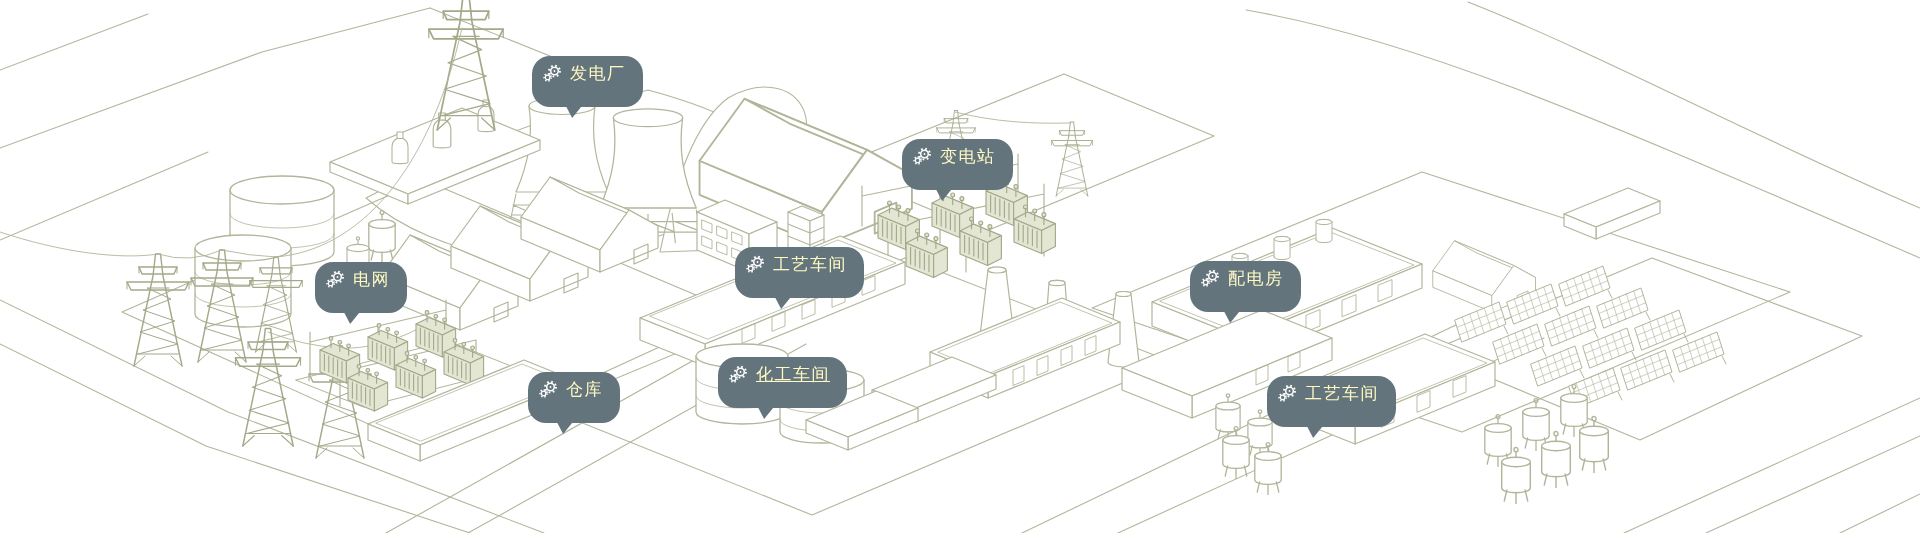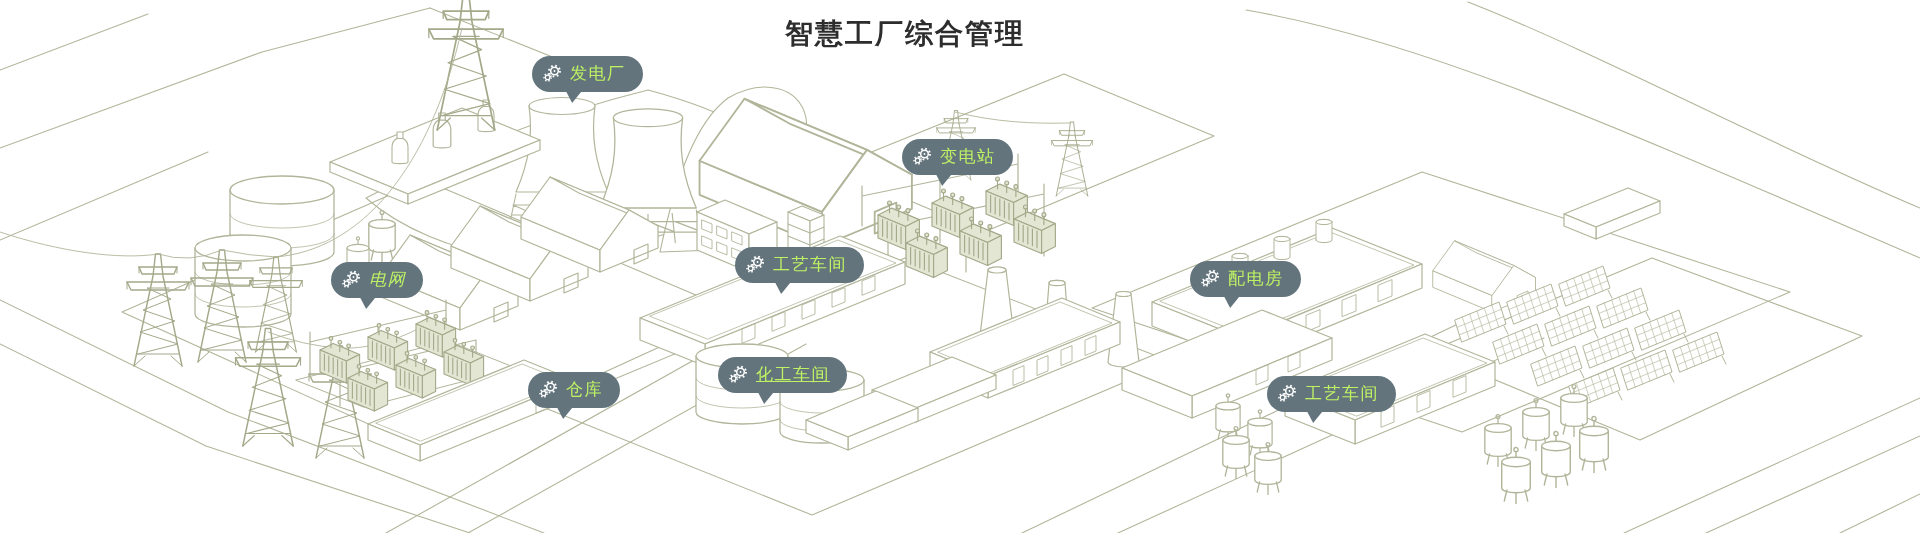--- a/index.html
+++ b/index.html
@@ -10,22 +10,22 @@
          font-family:"Liberation Sans",sans-serif;}
   .illus{position:absolute;inset:0;color:var(--line);}
   .ln{fill:none;stroke:var(--line);}
   .fw{fill:#fff;stroke:var(--line);}
   .fd{fill:#E4E6D4;stroke:var(--lineDark);}
   .dk{stroke:var(--lineDark);}
   .title{position:absolute;left:905px;top:15px;transform:translateX(-50%);
          font-size:28px;font-weight:bold;letter-spacing:2px;color:var(--title);
          white-space:nowrap;z-index:6;}
   .marker{position:absolute;display:flex;align-items:center;height:35px;
-          padding:0 17px 1px 11px;background:var(--badge);border-radius:18px;
-          color:#bef264;font-size:17px;font-weight:500;letter-spacing:1.5px;
+          padding:0 17px 16px 11px;background:var(--badge);border-radius:18px;
+          color:#fef9c3;font-size:17px;font-weight:500;letter-spacing:1.5px;
           line-height:35px;white-space:nowrap;cursor:pointer;z-index:5;}
   .marker::after{content:"";position:absolute;top:calc(100% - 1px);left:30%;
           width:0;height:0;border:8px solid transparent;border-bottom:0;
           border-top:12px solid var(--badge);transform:skewX(-8deg);}
   .marker .gear-icon{margin-right:8px;flex:0 0 auto;}
 </style>
 </head>
 <body>
 
 <div class="stage">
@@ -297,21 +297,20 @@
       <use href="#stank" transform="translate(1268,480) scale(1.2)"></use>
       <use href="#stank" transform="translate(1498,452) scale(1.2)"></use>
       <use href="#stank" transform="translate(1536,436) scale(1.2)"></use>
       <use href="#stank" transform="translate(1574,422) scale(1.2)"></use>
       <use href="#stank" transform="translate(1516,488) scale(1.3)"></use>
       <use href="#stank" transform="translate(1556,472) scale(1.3)"></use>
       <use href="#stank" transform="translate(1594,457) scale(1.3)"></use>
     </g>
   </svg>
 
-  <div class="title">智慧工厂综合管理</div>
 
   <div id="markers">
       <div class="marker" style="left: 532px; top: 56px;">
         <svg class="gear-icon" width="19" height="19" viewBox="0 0 19 19" aria-hidden="true">
     <g fill="none" stroke="#fff">
       <circle cx="11.5" cy="7" r="3.8" stroke-width="1.5"></circle>
       <circle cx="11.5" cy="7" r="5.4" stroke-width="2" stroke-dasharray="1.7 2.55"></circle>
       <circle cx="11.5" cy="7" r="0.9" fill="#fff" stroke="none"></circle>
       <circle cx="4.6" cy="13.4" r="2.3" stroke-width="1.3"></circle>
       <circle cx="4.6" cy="13.4" r="3.5" stroke-width="1.7" stroke-dasharray="1.3 1.95"></circle>
@@ -324,21 +323,21 @@
     <g fill="none" stroke="#fff">
       <circle cx="11.5" cy="7" r="3.8" stroke-width="1.5"></circle>
       <circle cx="11.5" cy="7" r="5.4" stroke-width="2" stroke-dasharray="1.7 2.55"></circle>
       <circle cx="11.5" cy="7" r="0.9" fill="#fff" stroke="none"></circle>
       <circle cx="4.6" cy="13.4" r="2.3" stroke-width="1.3"></circle>
       <circle cx="4.6" cy="13.4" r="3.5" stroke-width="1.7" stroke-dasharray="1.3 1.95"></circle>
     </g>
   </svg>
         <span>变电站</span>
       </div>
-      <div class="marker" style="left: 331px; top: 262px; font-style: italic;">
+      <div class="marker" style="left: 315px; top: 262px;">
         <svg class="gear-icon" width="19" height="19" viewBox="0 0 19 19" aria-hidden="true">
     <g fill="none" stroke="#fff">
       <circle cx="11.5" cy="7" r="3.8" stroke-width="1.5"></circle>
       <circle cx="11.5" cy="7" r="5.4" stroke-width="2" stroke-dasharray="1.7 2.55"></circle>
       <circle cx="11.5" cy="7" r="0.9" fill="#fff" stroke="none"></circle>
       <circle cx="4.6" cy="13.4" r="2.3" stroke-width="1.3"></circle>
       <circle cx="4.6" cy="13.4" r="3.5" stroke-width="1.7" stroke-dasharray="1.3 1.95"></circle>
     </g>
   </svg>
         <span>电网</span>

